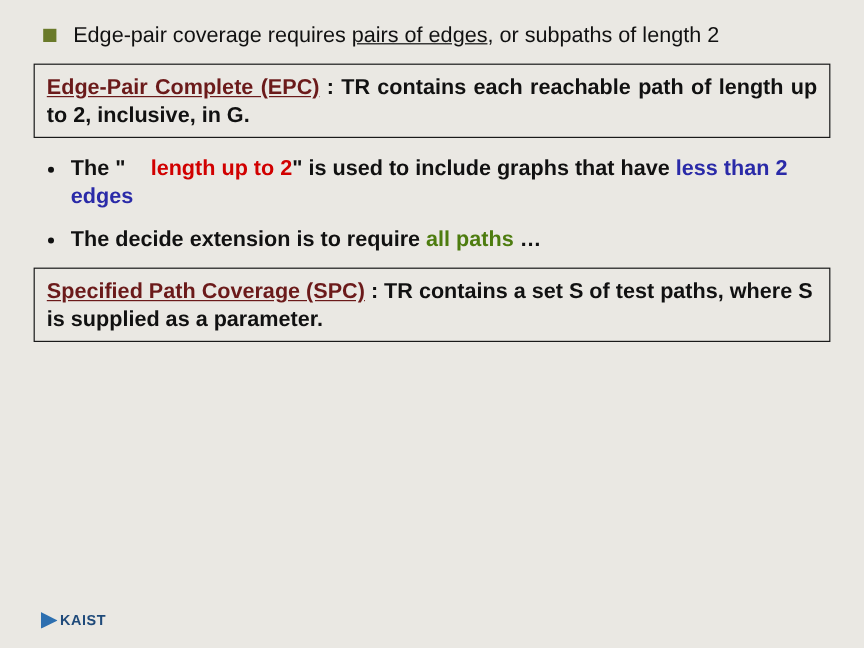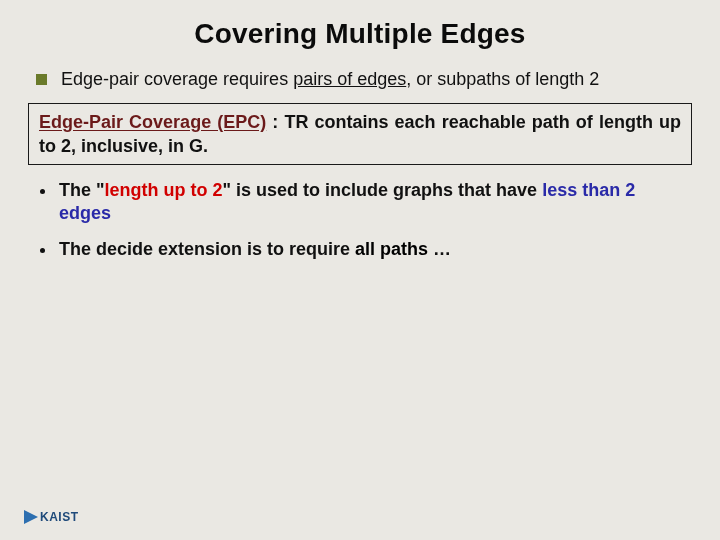--- a/index.html
+++ b/index.html
@@ -48,42 +48,42 @@
     margin-right: 14px;
     margin-left: 4px;
   }
   .bullet-text {
     font-size: 18px;
     line-height: 1.25;
     color: #111;
   }
   .bold { font-weight: bold; }
   .underline { text-decoration: underline; }
-  .red-txt { color: #d10000; }
+  .red-txt { color: #d10000; margin-left: 21px; }
   .blue-txt { color: #2a2aa8; }
-  .orange-txt { color: #000000; }
+  .orange-txt { color: #4d7c0f; }
   .def-box {
     border: 1.5px solid #1a1a1a;
     background: #eae8e3;
     padding: 6px 10px 6px 10px;
     margin: 6px 0 14px 0;
     font-size: 18px;
     font-weight: bold;
     color: #111;
     line-height: 1.35;
   }
   .def-box.justify { text-align: justify; text-align-last: left; }
   .def-name-red {
     color: #6b1a1a;
     text-decoration: underline;
     text-underline-offset: 2px;
   }
   .logo {
     position: absolute;
-    left: 24px;
+    left: 34px;
     bottom: 14px;
     width: 56px;
     height: 18px;
     display: flex;
     align-items: center;
   }
   .logo-triangle {
     width: 14px;
     height: 14px;
     background: #2d6fb0;
@@ -96,51 +96,53 @@
     color: #1f4a7a;
     letter-spacing: 0.5px;
   }
   .sub-bullets { margin-top: 4px; }
 </style>
 </head>
 <body>
 
 <div class="slide">
 
-  <div class="title">Covering Multiple Edges</div>
 
   <div class="bullet-row">
     <div class="sq-bullet"></div>
     <div class="bullet-text">
       <span>Edge-pair coverage requires </span><span class="underline">pairs of edges</span><span>, or subpaths of length 2</span>
     </div>
   </div>
 
   <div class="def-box justify">
-    <span class="def-name-red">Edge-Pair Coverage (EPC)</span><span> : TR contains each reachable path of length up to 2, inclusive, in G.</span>
+    <span class="def-name-red">Edge-Pair Complete (EPC)</span><span> : TR contains each reachable path of length up to 2, inclusive, in G.</span>
   </div>
 
   <div class="sub-bullets">
 
     <div class="bullet-row">
       <div class="dot-bullet"></div>
       <div class="bullet-text bold">
         <span>The "</span><span class="red-txt">length up to 2</span><span>" is used to include graphs that have </span><span class="blue-txt">less than 2 edges</span>
       </div>
     </div>
 
     <div class="bullet-row" style="margin-top:14px;">
       <div class="dot-bullet"></div>
       <div class="bullet-text bold">
         <span>The decide extension is to require </span><span class="orange-txt">all paths</span><span> …</span>
       </div>
     </div>
 
 
 
+    <div class="def-box">
+      <span class="def-name-red">Specified Path Coverage (SPC)</span><span> : TR contains a set S of test paths, where S is supplied as a parameter.</span>
+    </div>
 
   </div>
 
   <div class="logo">
     <div class="logo-triangle"></div>
     <div class="logo-text">KAIST</div>
   </div>
 
 </div>
 

